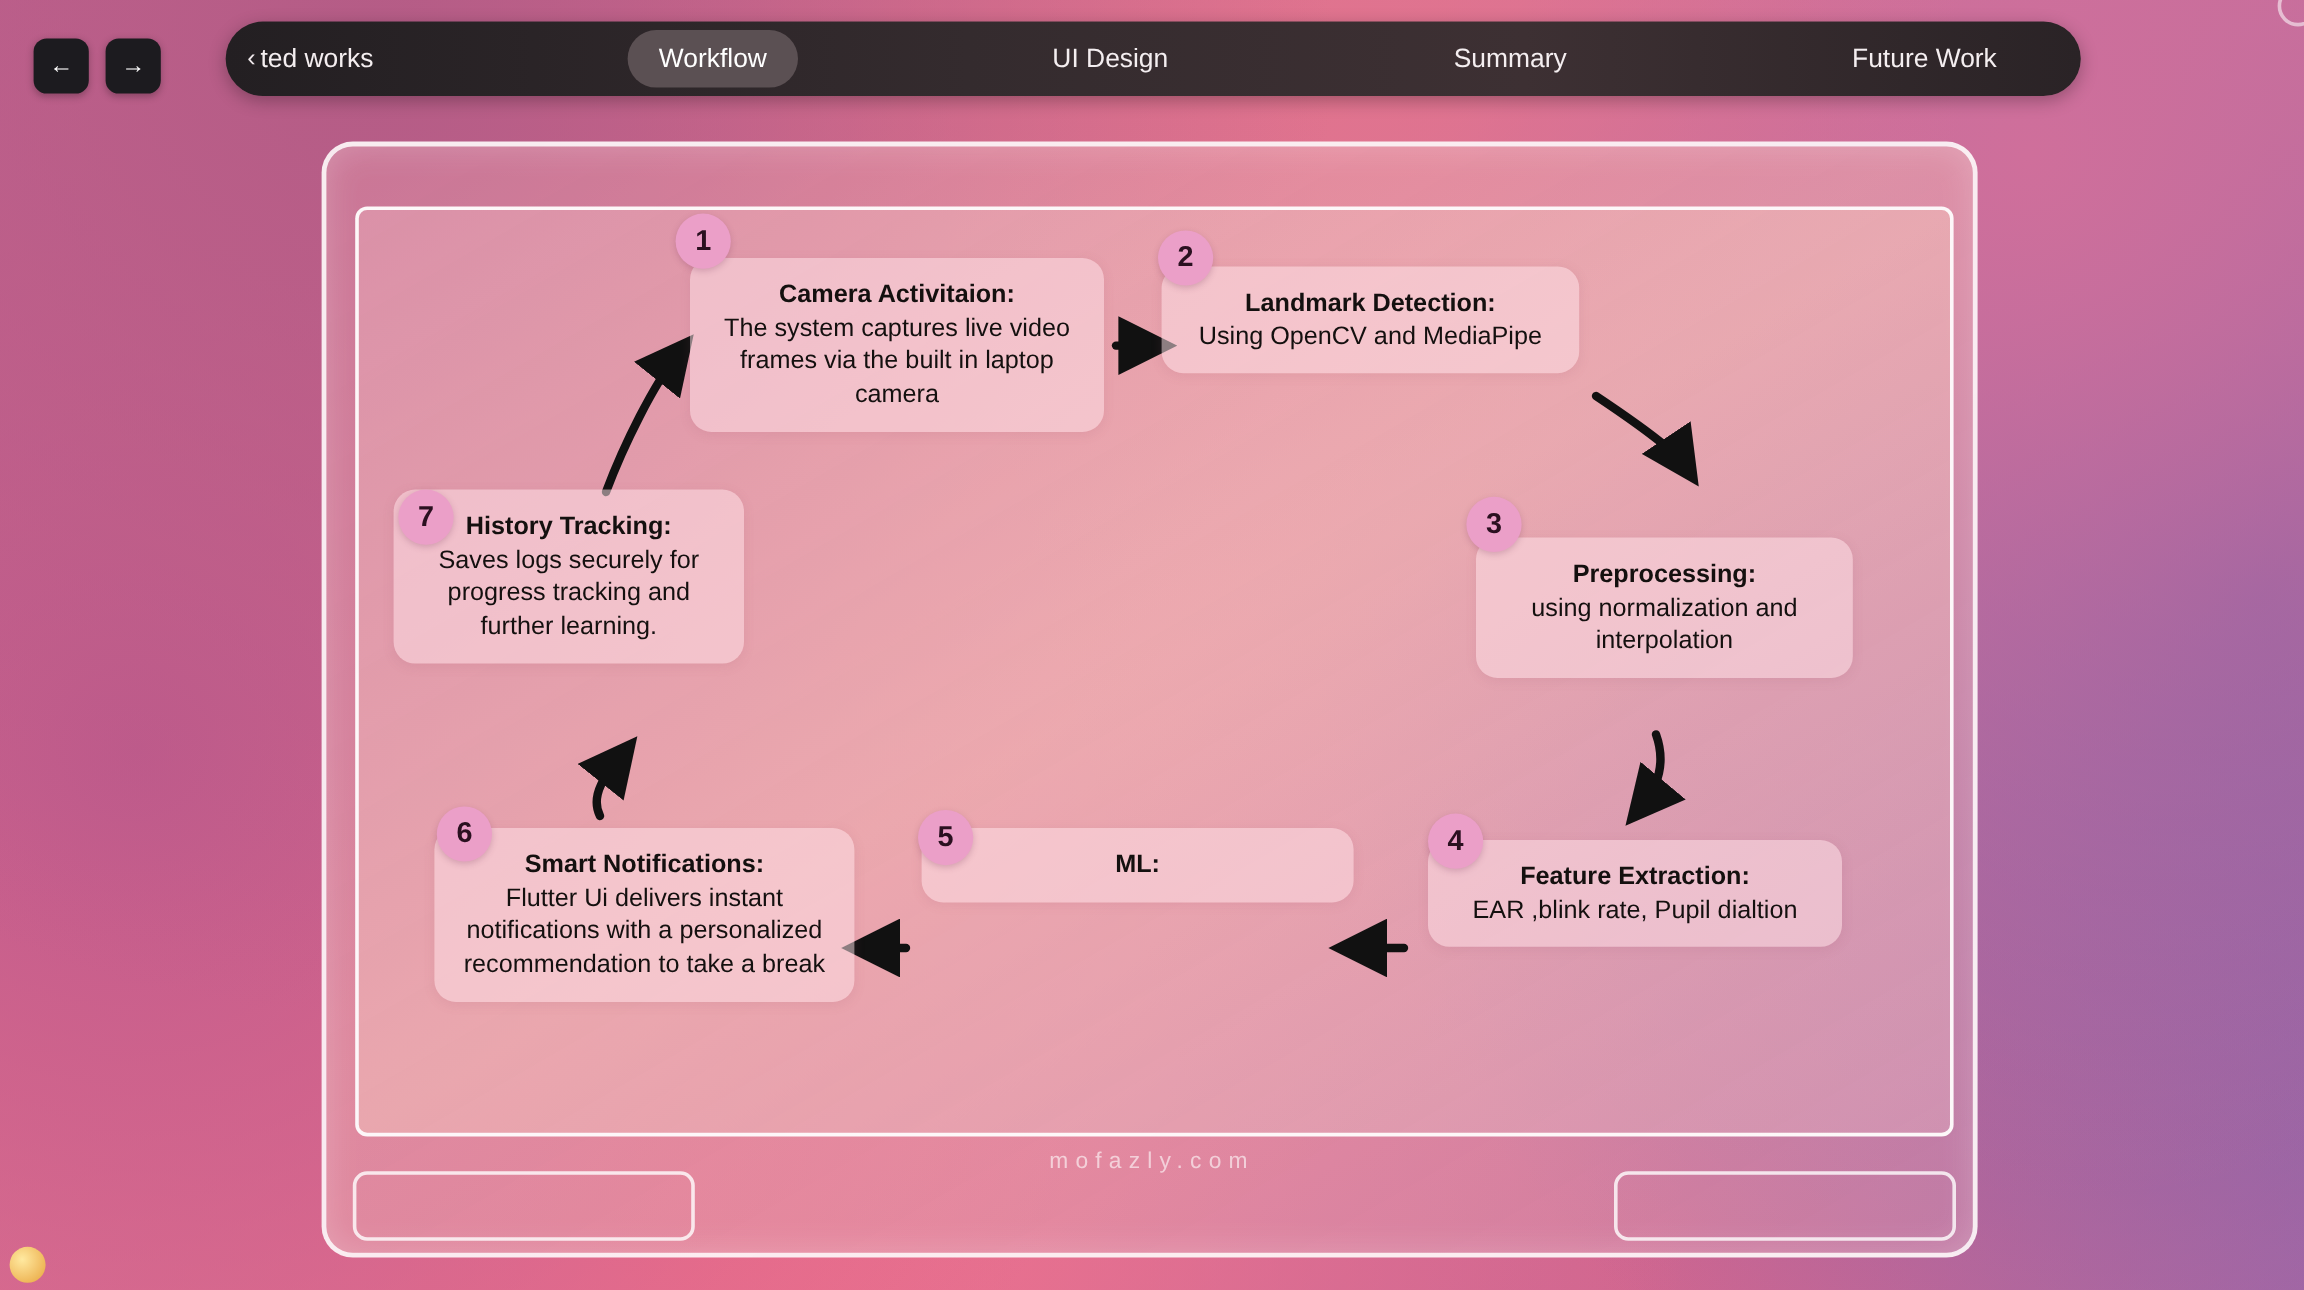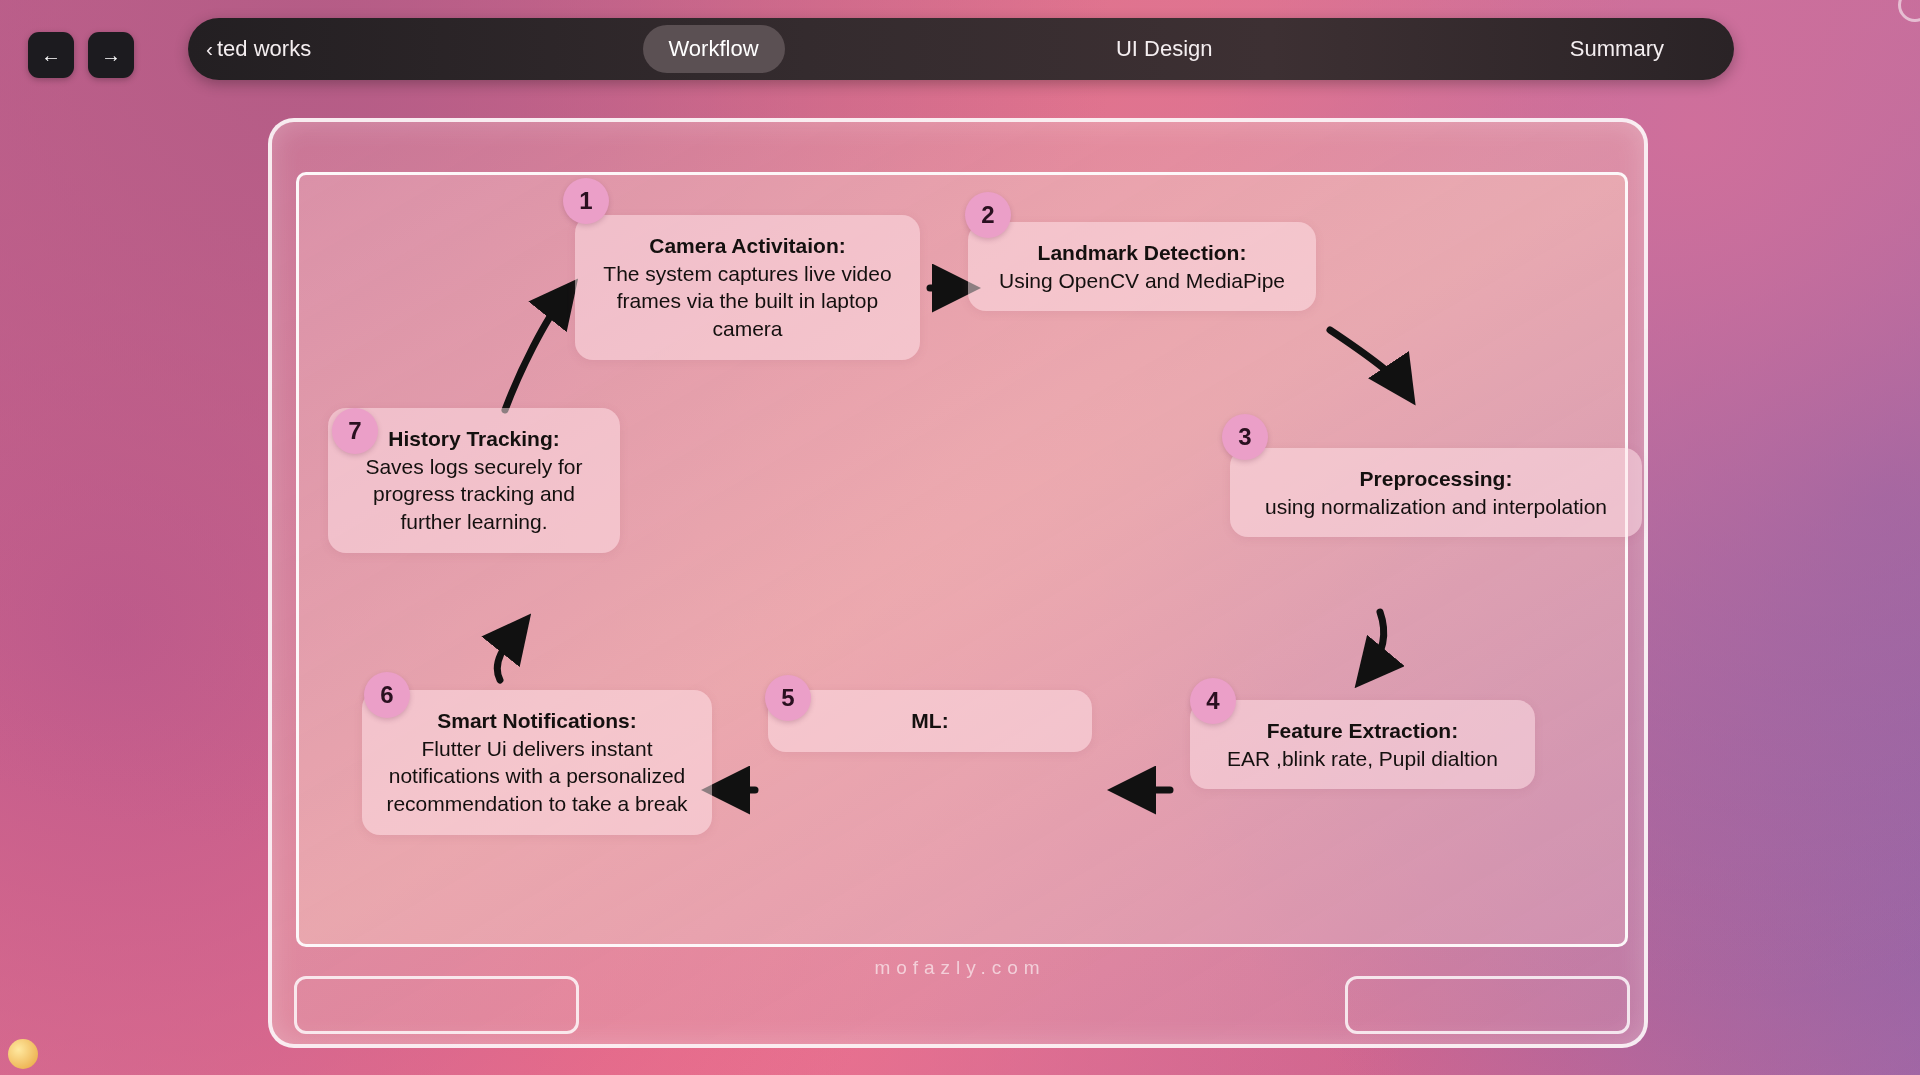--- a/index.html
+++ b/index.html
@@ -122,25 +122,25 @@
     font-size: 24px; font-weight: bold;
     display: flex; align-items: center; justify-content: center;
     box-shadow: 0 2px 5px rgba(120,50,90,.25);
   }
 
   
   #node1 { left: 575px; top: 215px; width: 345px; }
   #badge1 { left: 563px; top: 178px; }
   #node2 { left: 968px; top: 222px; width: 348px; }
   #badge2 { left: 965px; top: 192px; }
-  #node3 { left: 1230px; top: 448px; width: 412px; }
+  #node3 { left: 1230px; top: 448px; width: 314px; }
   #badge3 { left: 1222px; top: 414px; }
   #node4 { left: 1190px; top: 700px; width: 345px; }
   #badge4 { left: 1190px; top: 678px; }
-  #node5 { left: 768px; top: 690px; width: 324px; }
+  #node5 { left: 768px; top: 690px; width: 360px; }
   #badge5 { left: 765px; top: 675px; }
   #node6 { left: 362px; top: 690px; width: 350px; }
   #badge6 { left: 364px; top: 672px; }
   #node7 { left: 328px; top: 408px; width: 292px; }
   #badge7 { left: 332px; top: 408px; }
 
   .arrows { position: absolute; left: 0; top: 0; width: 1920px; height: 1075px; pointer-events: none; }
 
   
   .watermark {
@@ -173,20 +173,21 @@
   <button class="nav-btn">→</button>
 </div>
 
 <div class="tabbar">
   <span class="tab-chevron">‹</span>
   <div class="tabs">
     <div class="tab truncated">ted works</div>
     <div class="tab active">Workflow</div>
     <div class="tab">UI Design</div>
     <div class="tab">Summary</div>
+    <div class="tab">Future Work</div>
   </div>
 </div>
 
 <div class="laptop">
   <div class="screen"></div>
   <div class="laptop-foot">
     <div class="foot-key"></div>
     <div class="foot-key"></div>
   </div>
 </div>

